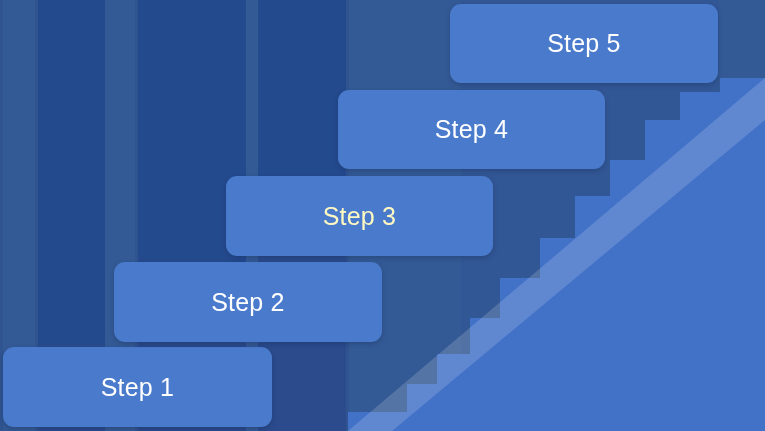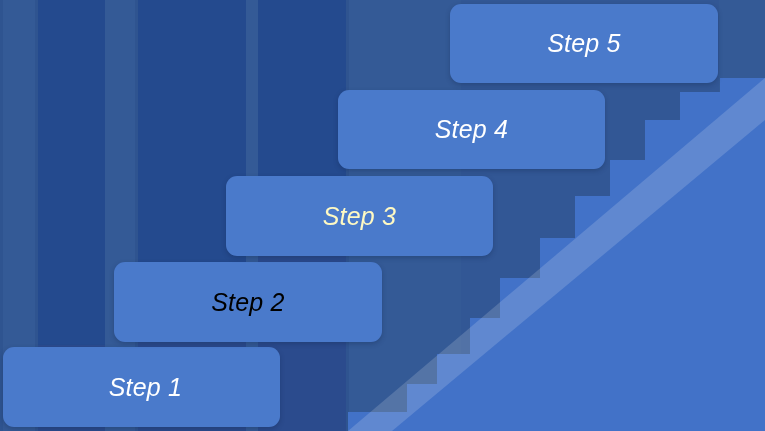--- a/index.html
+++ b/index.html
@@ -44,21 +44,20 @@
     inset: 0;
     z-index: 3;
   }
   .step-card {
     position: absolute;
     border-radius: 11px;
     display: flex;
     align-items: center;
     justify-content: center;
     box-shadow: 0 2px 5px rgba(16, 34, 70, 0.28);
-    font-style: italic;
   }
   .step-label {
     color: #ffffff;
     font-size: 25px;
     font-weight: 400;
     letter-spacing: 0.2px;
     line-height: 1;
     text-align: center;
     white-space: nowrap;
     user-select: none;
@@ -85,25 +84,25 @@
       <div class="band" style="left: 461px; width: 258px; height: 431px; top: 0px; background: rgb(50, 87, 149);"></div>
       <div class="band" style="left: 719px; width: 46px; height: 431px; top: 0px; background: rgb(52, 90, 150);"></div>
     </div>
 
   <svg class="stair-svg" viewBox="0 0 765 431" preserveAspectRatio="none">
     <polygon points="348,431 348,412 407,412 407,384 437,384 437,354 470,354 470,318 500,318 500,278 540,278 540,238 575,238 575,196 610,196 610,160 645,160 645,120 680,120 680,92 720,92 720,78 765,78 765,431" fill="#4272c8"></polygon>
     <polygon points="348,431 765,78 765,120 392,431" opacity="0.16" fill="#ffffff"></polygon>
   </svg>
 
   <div class="steps-layer">
-      <div class="step-card" style="left: 3px; top: 347px; width: 269px; height: 80px; background: rgb(74, 122, 203); padding-left: 8px;">
+      <div class="step-card" style="left: 3px; top: 347px; width: 269px; height: 80px; background: rgb(74, 122, 203);">
         <span class="step-label" style="color: rgb(255, 255, 255);">Step 1</span>
       </div>
       <div class="step-card" style="left: 114px; top: 262px; width: 268px; height: 80px; background: rgb(74, 122, 203);">
-        <span class="step-label" style="color: #000000;">Step 2</span>
+        <span class="step-label" style="color: #ffffff;">Step 2</span>
       </div>
       <div class="step-card" style="left: 226px; top: 176px; width: 267px; height: 80px; background: rgb(74, 122, 203);">
         <span class="step-label" style="color: #fef9c3;">Step 3</span>
       </div>
       <div class="step-card" style="left: 338px; top: 90px; width: 267px; height: 79px; background: rgb(74, 122, 203);">
         <span class="step-label" style="color: rgb(255, 255, 255);">Step 4</span>
       </div>
       <div class="step-card" style="left: 450px; top: 4px; width: 268px; height: 79px; background: rgb(74, 122, 203);">
         <span class="step-label" style="color: rgb(255, 255, 255);">Step 5</span>
       </div>

